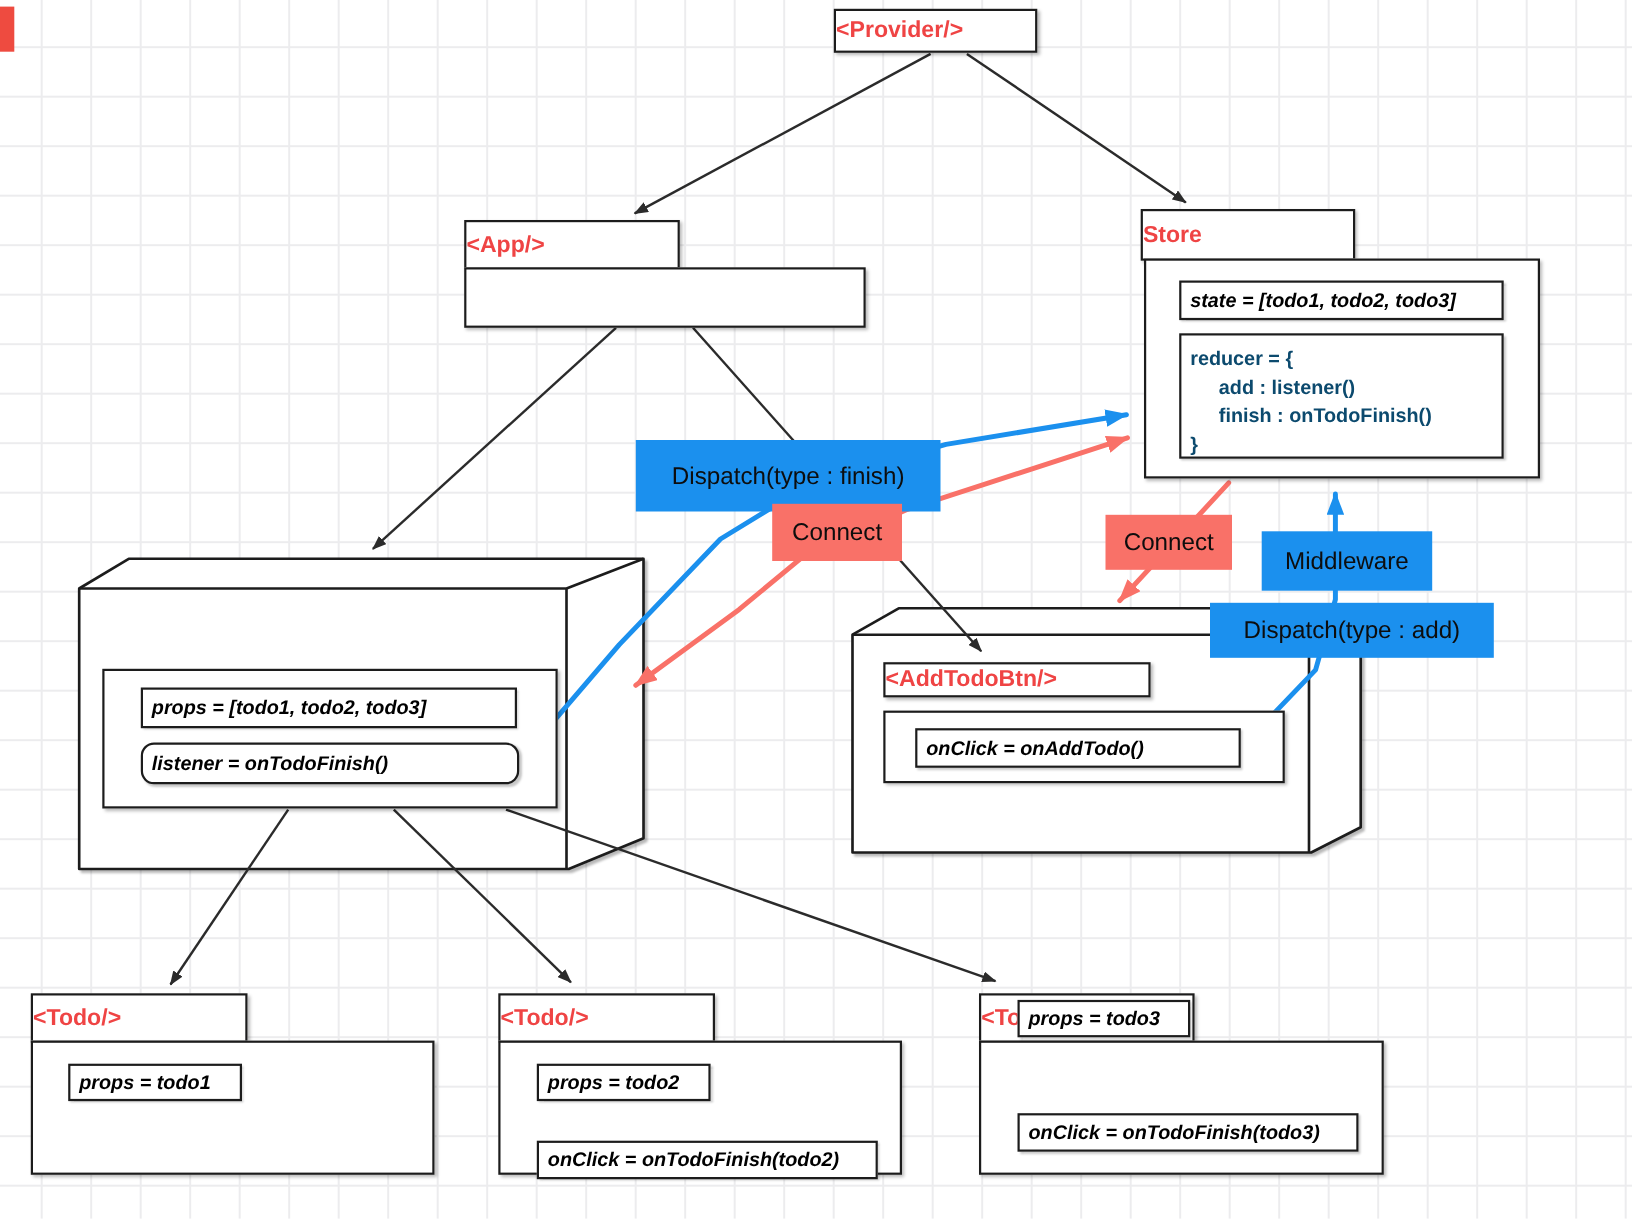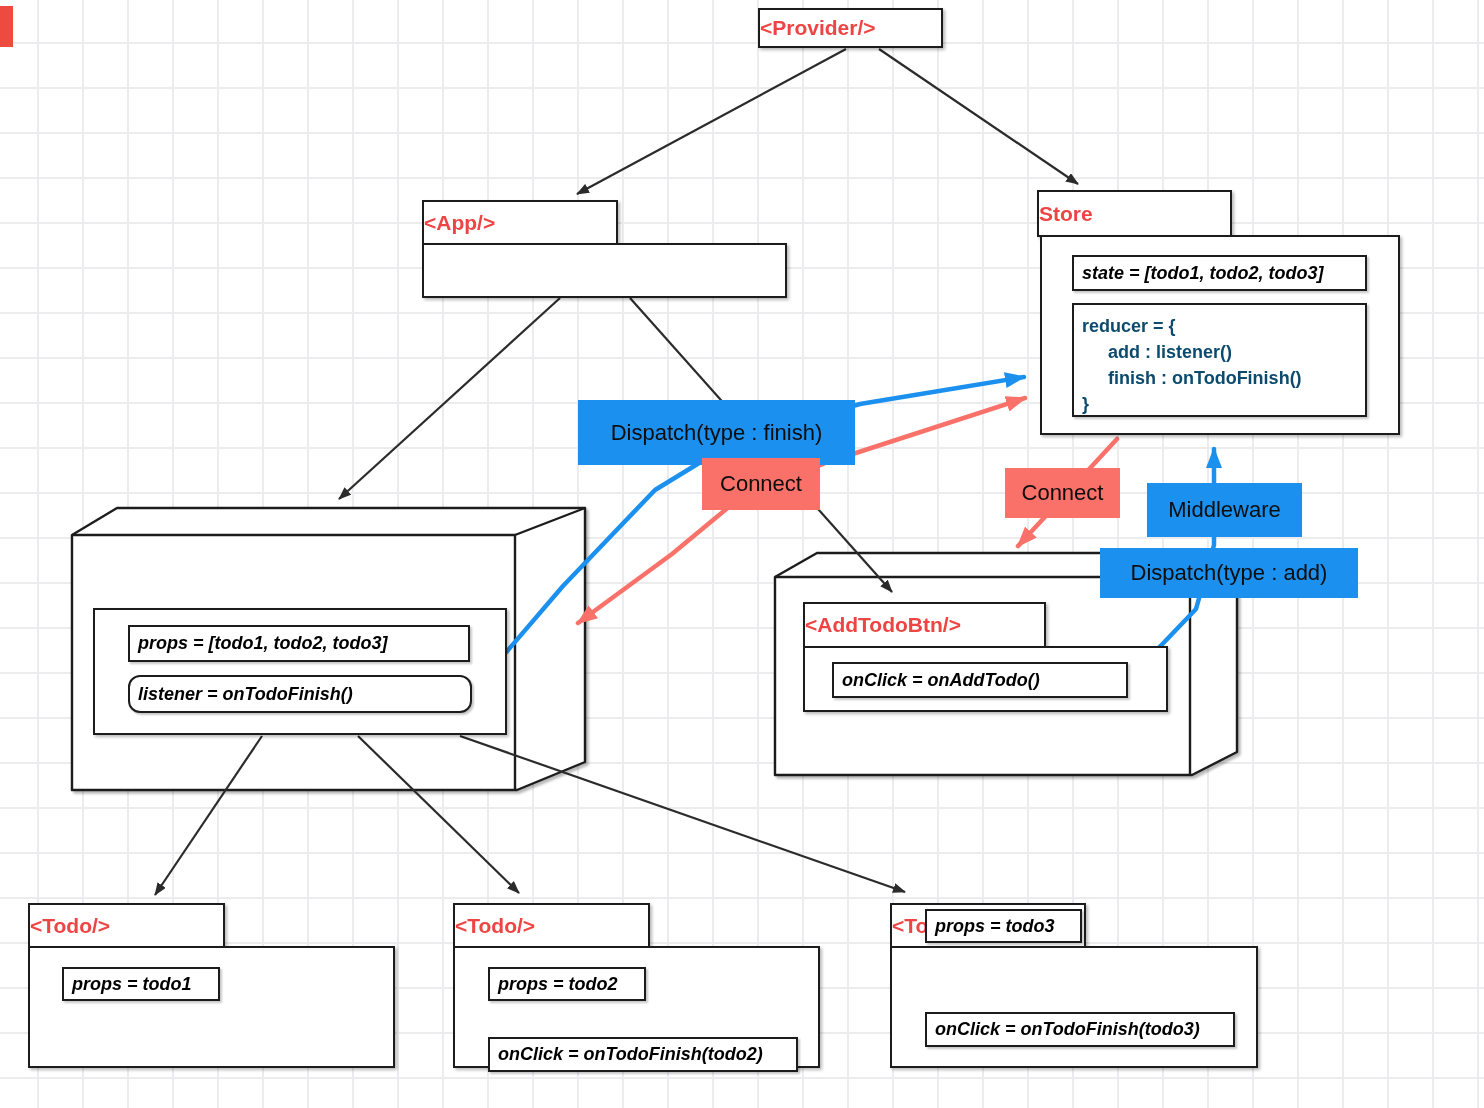--- a/index.html
+++ b/index.html
@@ -122,21 +122,21 @@
   </div>
 
   <div class="abs node plain" style="left:93px;top:608px;width:414px;height:127px;"></div>
   <div class="abs field" style="left:128px;top:625px;width:342px;height:37px;">
     <span>props = [todo1, todo2, todo3]</span>
   </div>
   <div class="abs field" style="left:128px;top:675px;width:344px;height:38px;border-radius:12px;">
     <span>listener = onTodoFinish()</span>
   </div>
 
-  <div class="abs node title" style="left:803px;top:602px;width:243px;height:46px;">
+  <div class="abs node title" style="left:803px;top:602px;width:243px;height:32px;">
     <span>&lt;AddTodoBtn/&gt;</span>
   </div>
   <div class="abs node plain" style="left:803px;top:646px;width:365px;height:66px;"></div>
   <div class="abs field" style="left:832px;top:662px;width:296px;height:36px;">
     <span>onClick = onAddTodo()</span>
   </div>
 
   <div class="abs node title" style="left:28px;top:903px;width:197px;height:45px;">
     <span>&lt;Todo/&gt;</span>
   </div>

